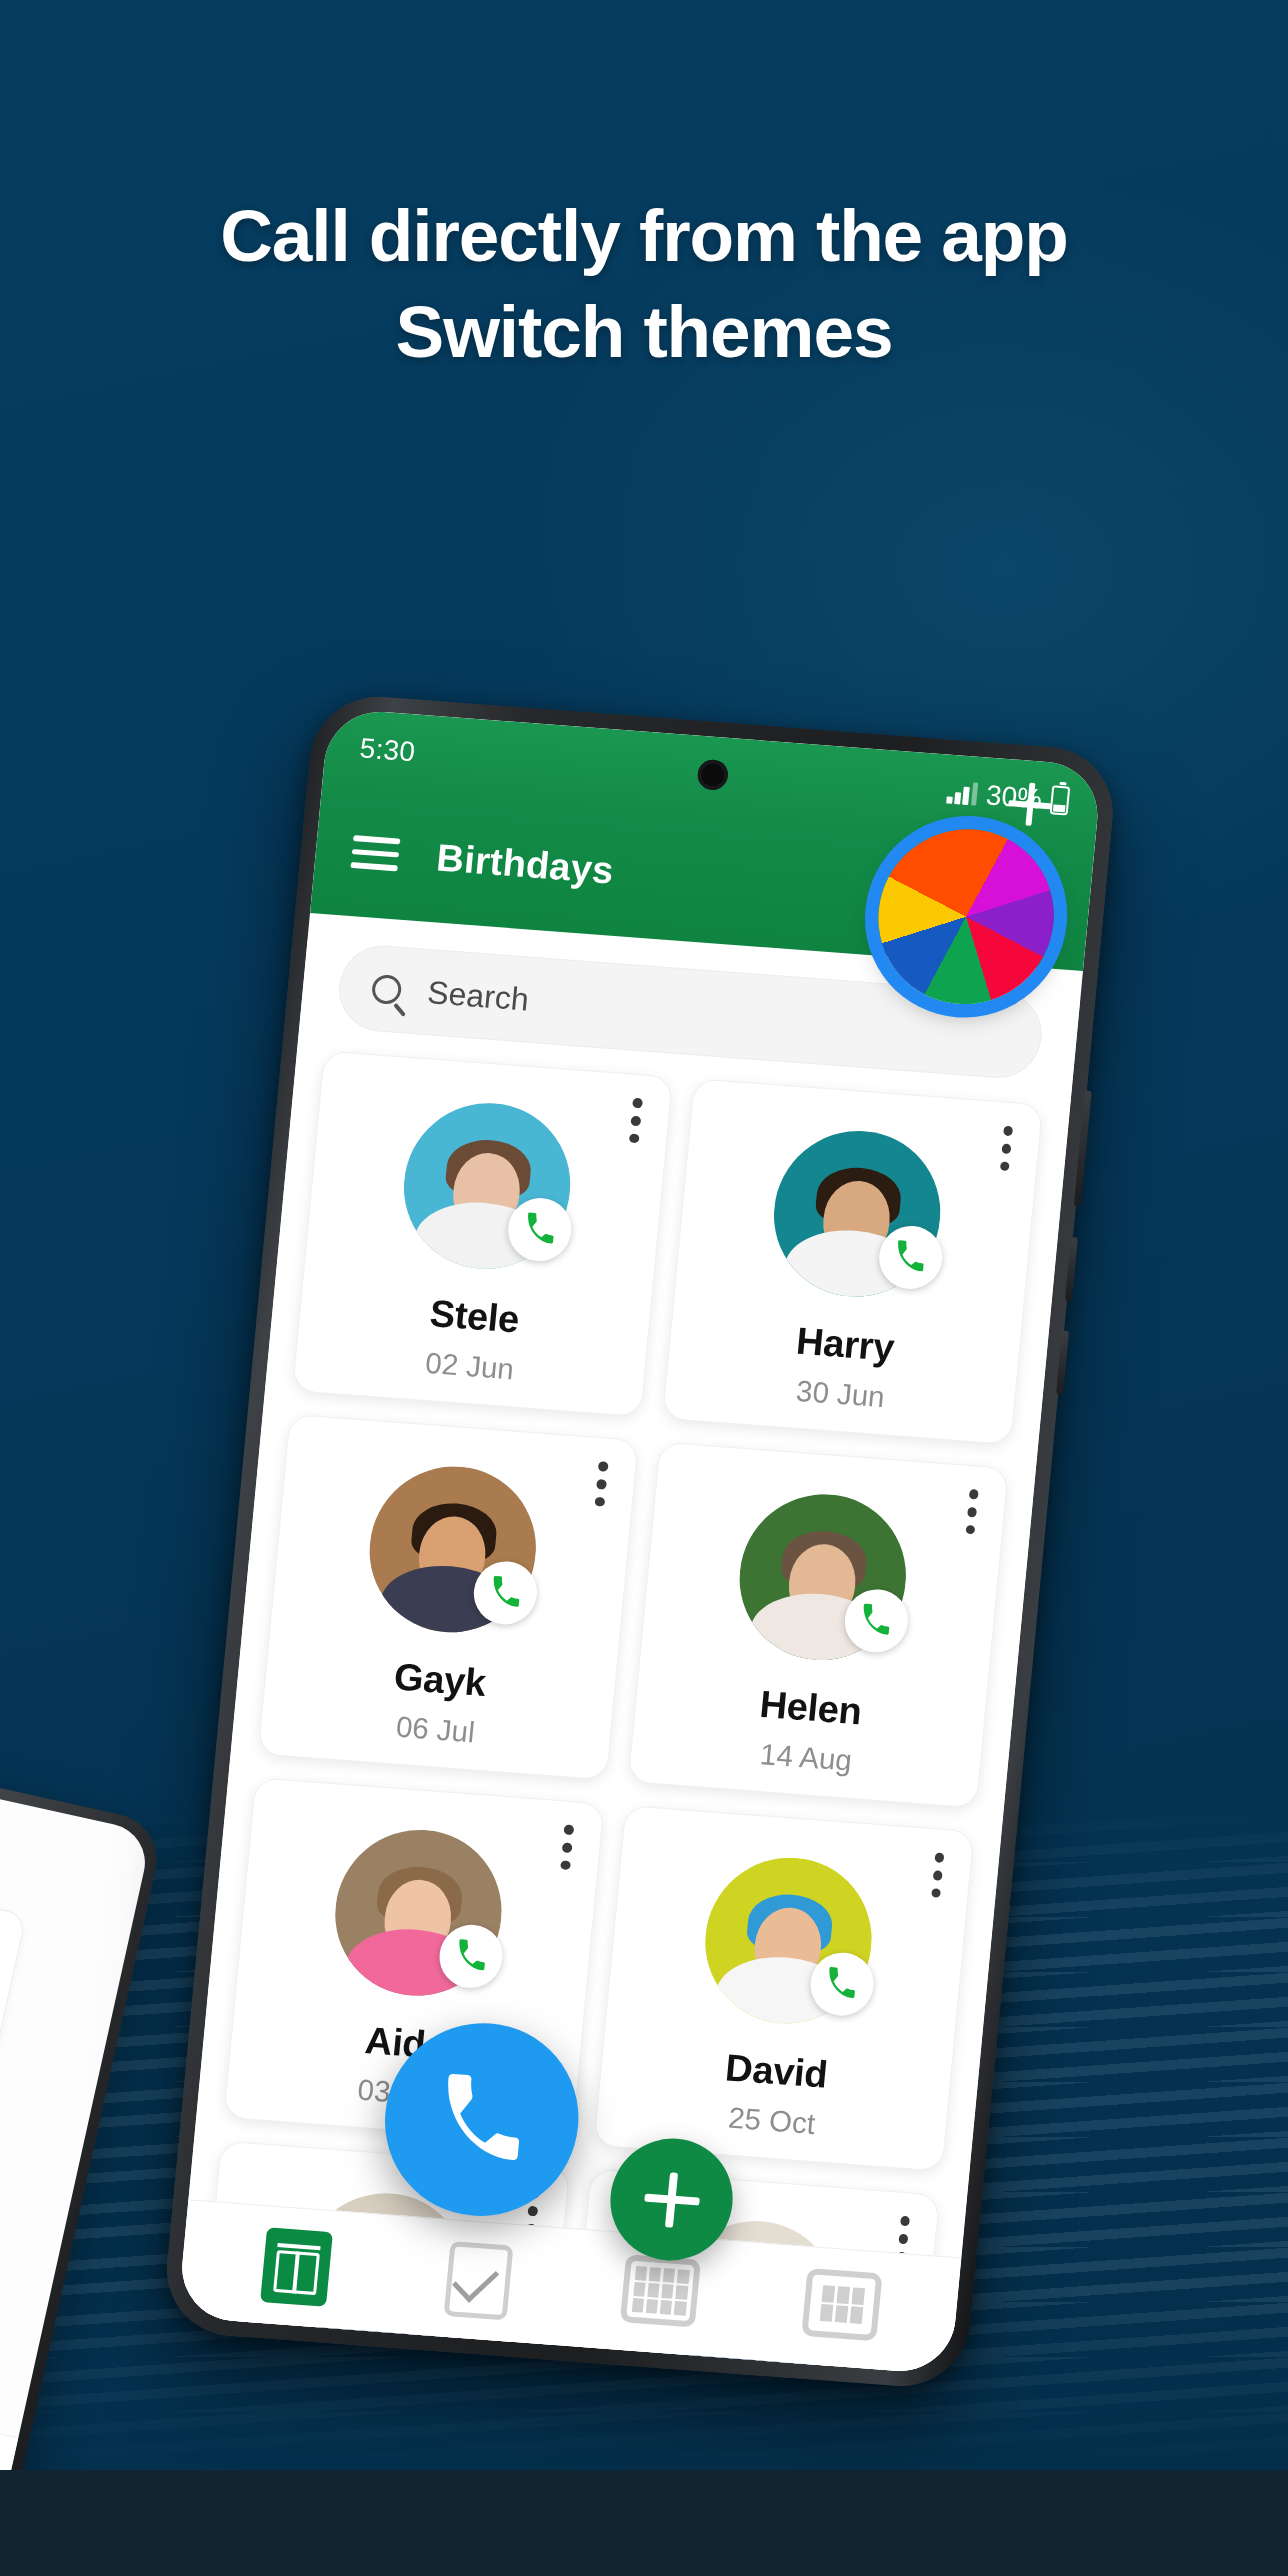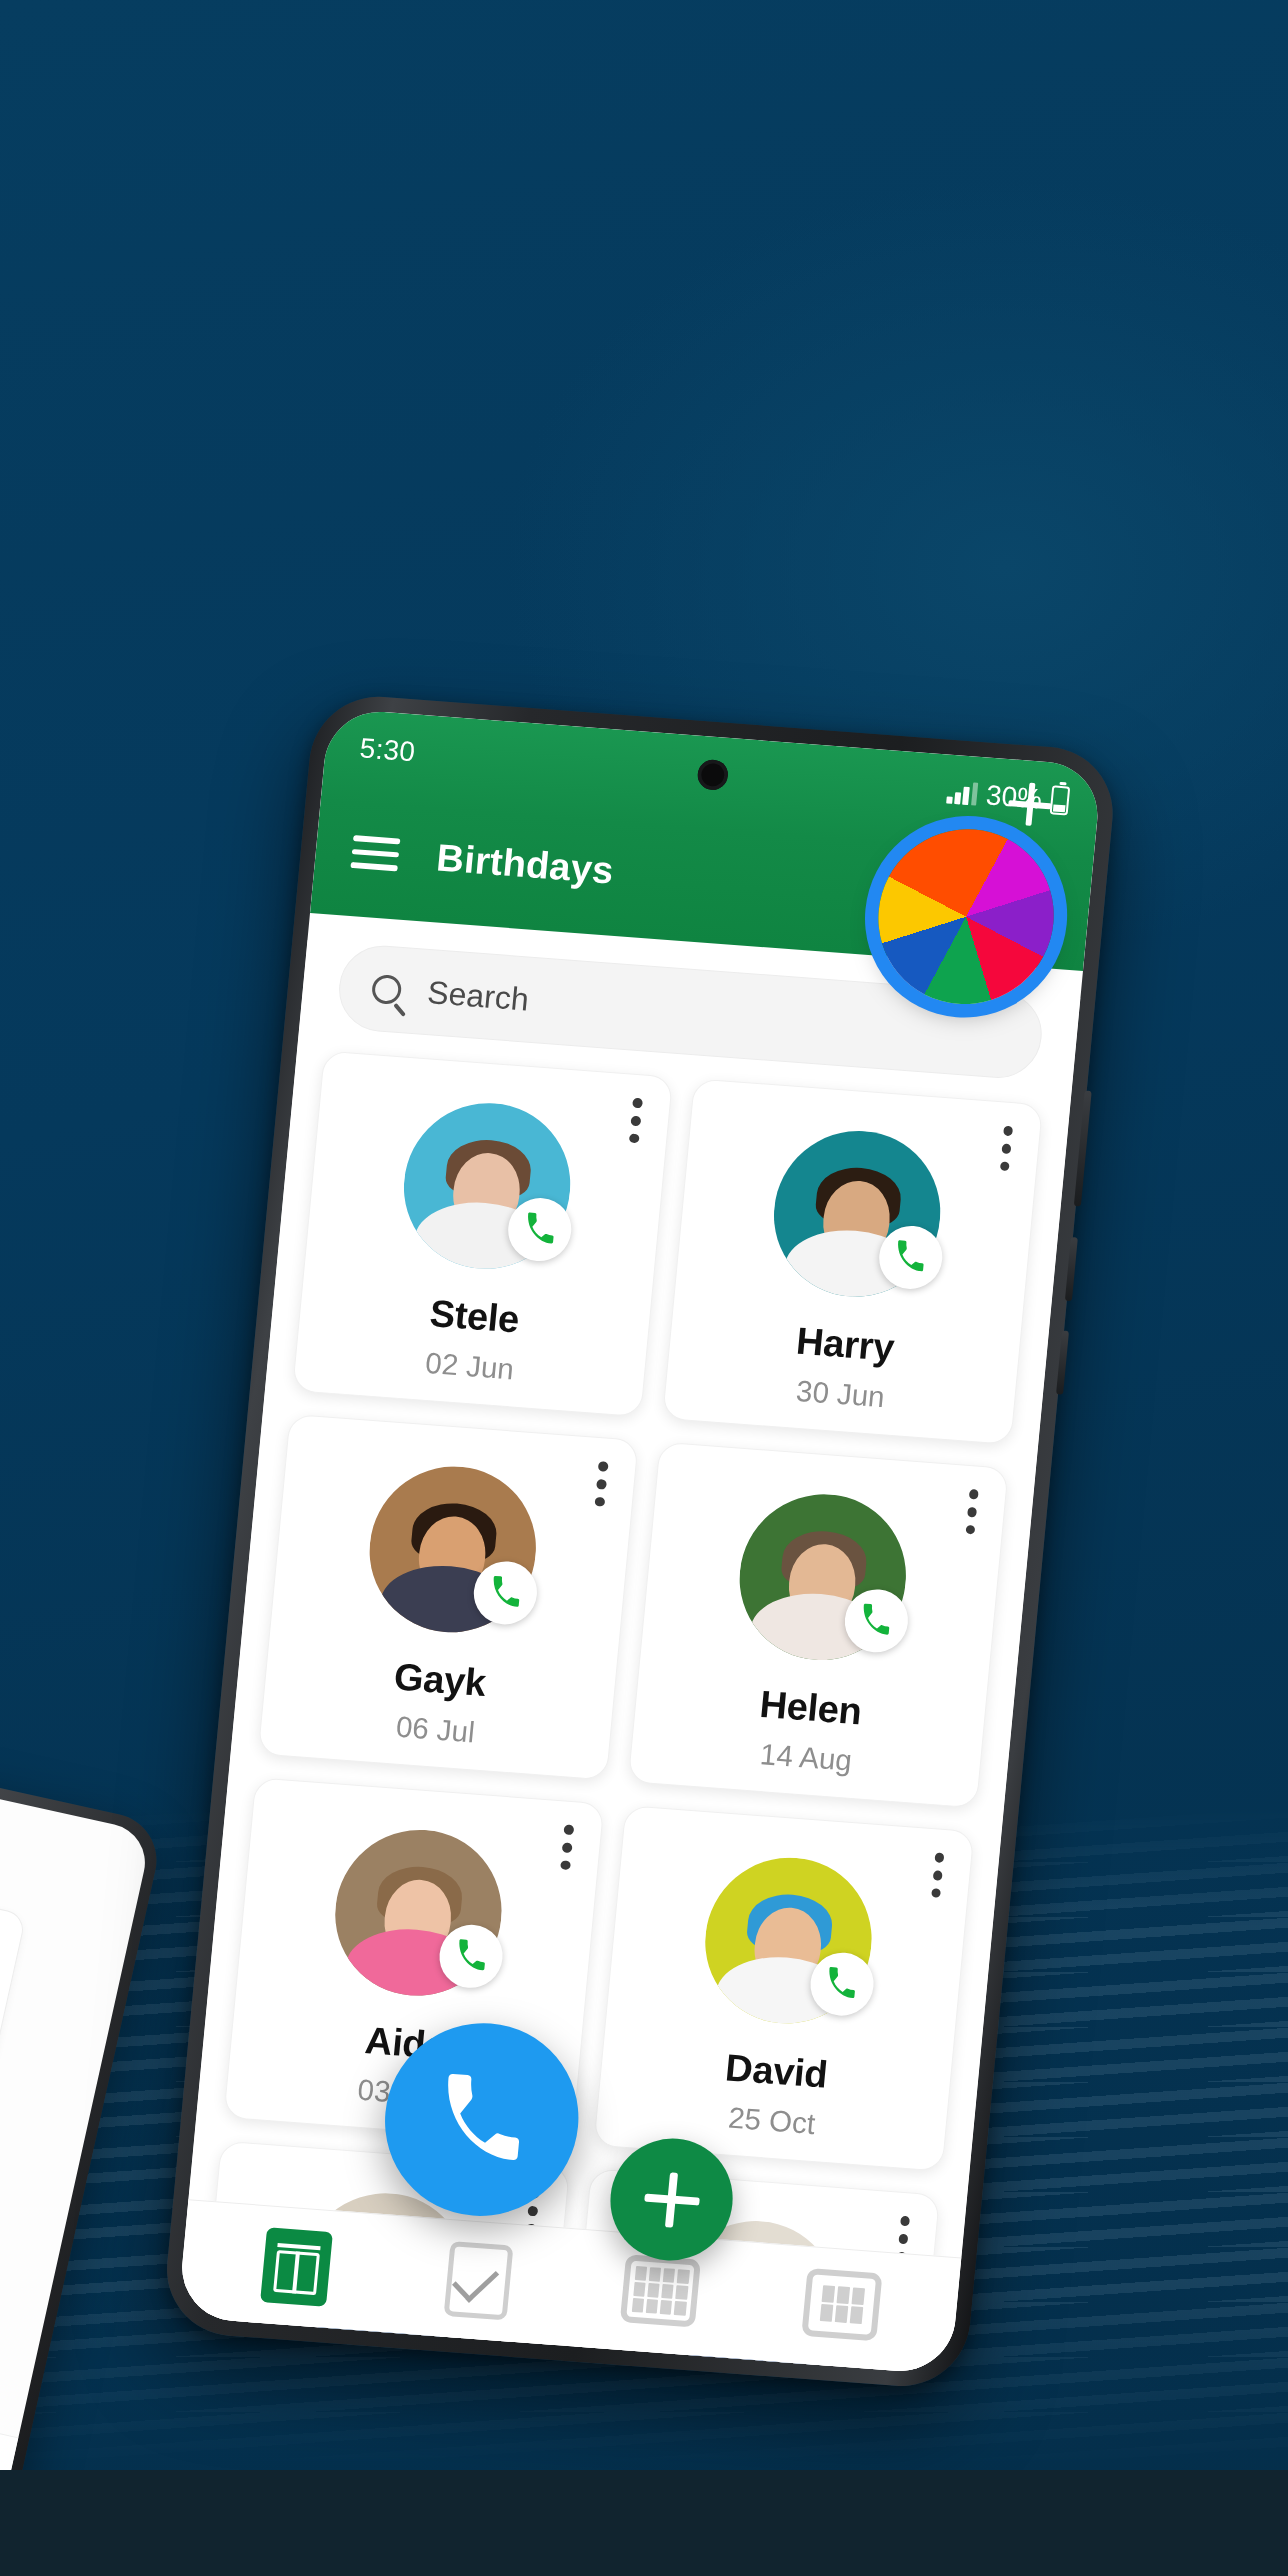--- a/index.html
+++ b/index.html
@@ -468,20 +468,24 @@
   .fab-add::before { width: 55px; height: 8px; }
   .fab-add::after  { height: 55px; width: 8px; }
 </style>
 </head>
 <body>
 
 <div id="stage">
 
   <div id="dot-pattern"></div>
 
+  <div id="headline">
+    <span class="hl-line">Call directly from the app</span>
+    <span class="hl-line">Switch themes</span>
+  </div>
 
   <div id="phone-secondary">
     <div class="sp-body">
       <div class="sp-screen">
         <div class="sp-card c1"></div>
 
         <div class="sp-navbar">
           
         </div>
       </div>

